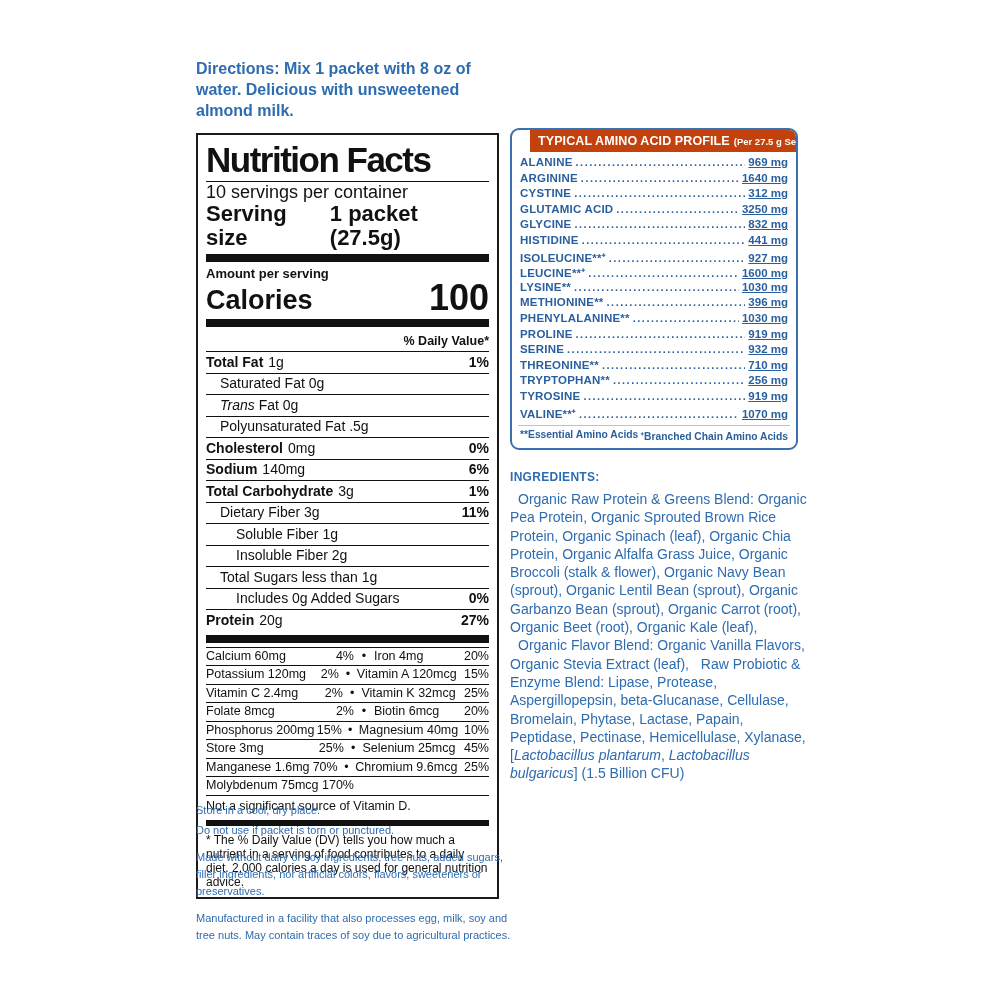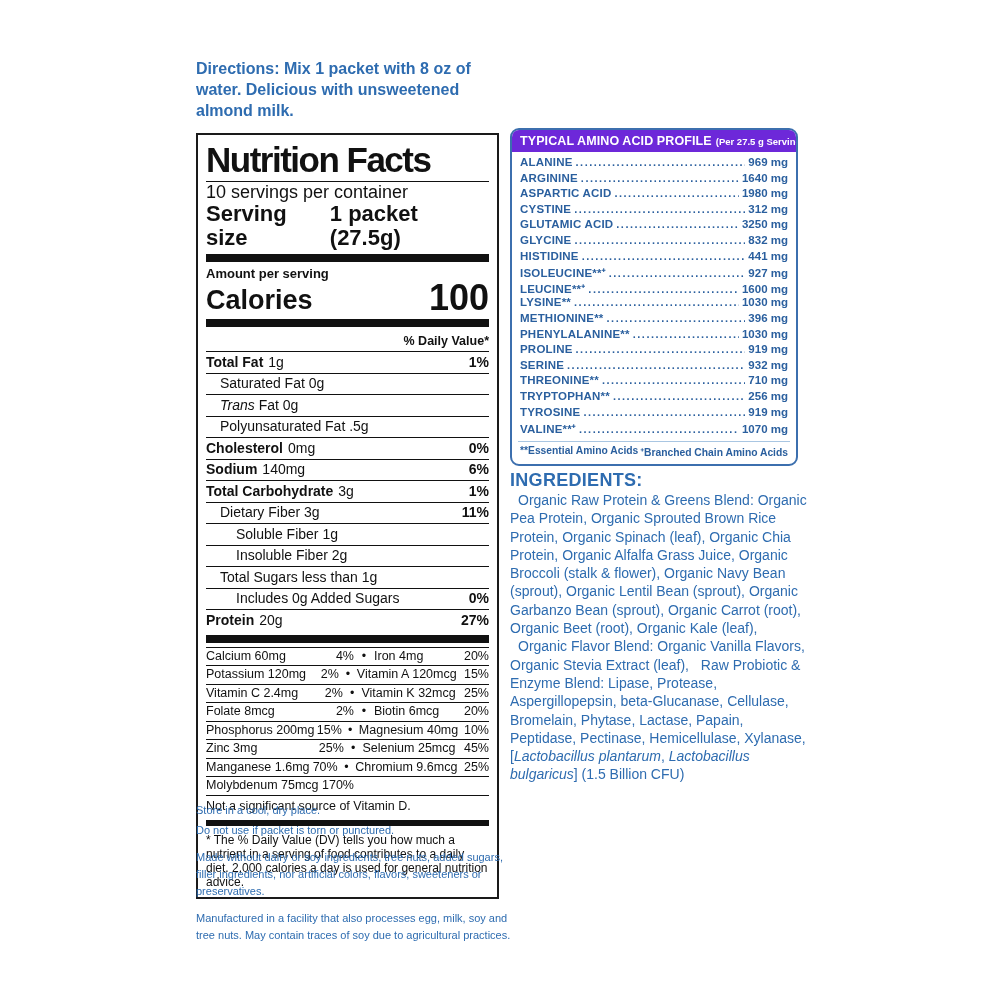--- a/index.html
+++ b/index.html
@@ -37,37 +37,37 @@
   .mrow .mldv{width:32px;text-align:right;white-space:nowrap;}
   .mrow .mbullet{width:20px;text-align:center;}
   .mrow .mright{flex:1;white-space:nowrap;}
   .mrow .mrdv{width:36px;text-align:right;white-space:nowrap;}
   .nf-notsig{border-top:1px solid #111;font-size:12.5px;padding:3px 0 3px 0;}
   .nf-footnote{font-size:12px;line-height:14px;padding-top:3px;}
 
   
   .amino{left:510px;top:128px;width:288px;box-sizing:border-box;border:2px solid #3c6fae;
          border-radius:9px;overflow:hidden;background:#fff;}
-  .amino-header{background:#6d28d9;color:#ffffff;display:flex;align-items:baseline;
-                padding:4px 8px 4px 8px;}
+  .amino-header{background:#c2410c;color:#ffffff;display:flex;align-items:baseline;
+                padding:4px 8px 4px 8px;margin-left:18px;}
   .amino-title{font-size:12.5px;font-weight:bold;letter-spacing:0.1px;white-space:nowrap;}
   .amino-title-suffix{font-size:9.5px;font-weight:bold;margin-left:4px;white-space:nowrap;}
   .amino-list{padding:4px 8px 3px 8px;}
   .arow{display:flex;align-items:baseline;height:15.6px;color:#2a5f9e;font-size:11.5px;font-weight:bold;}
   .arow .aname{white-space:nowrap;letter-spacing:0.2px;}
   .arow .leader{flex:1;overflow:hidden;white-space:nowrap;margin:0 3px;color:#2a5f9e;}
   .arow .leader::after{content:"........................................................................";letter-spacing:1.5px;font-size:11px;}
-  .arow .avalue{white-space:nowrap;}
+  .arow .avalue{white-space:nowrap;text-decoration:underline;}
   .amino-footnote{border-top:1.5px solid #a9c6e2;margin:1px 6px 0 6px;display:flex;
                   justify-content:space-between;color:#2a5f9e;font-size:10.3px;font-weight:bold;
                   padding:3px 2px 5px 2px;}
 
   
   .ingredients{left:510px;top:470px;width:300px;color:#2e6cb0;}
-  .ing-heading{font-size:18px;font-weight:bold;letter-spacing:0.3px;}
+  .ing-heading{font-size:12px;font-weight:bold;letter-spacing:0.3px;margin-bottom:6px;}
   .ing-text{font-size:14px;line-height:18.3px;}
   .ing-text .b{font-weight:normal;margin-left:8px;}
   .ing-text .i{font-style:italic;}
 
   
   .storage{left:196px;top:802px;width:320px;color:#2e6cb0;font-size:11px;line-height:17px;}
   .storage p{margin:0;}
   .storage p.tight{margin-top:3px;}
   .storage p.gap{margin-top:10px;}
 </style>
@@ -177,21 +177,21 @@
         <span class="mrdv">20%</span>
       </div>
       <div class="mrow">
         <span class="mleft">Phosphorus 200mg</span>
         <span class="mldv">15%</span>
         <span class="mbullet">•</span>
         <span class="mright">Magnesium 40mg</span>
         <span class="mrdv">10%</span>
       </div>
       <div class="mrow">
-        <span class="mleft">Zinc 3mg</span>
+        <span class="mleft">Store 3mg</span>
         <span class="mldv">25%</span>
         <span class="mbullet">•</span>
         <span class="mright">Selenium 25mcg</span>
         <span class="mrdv">45%</span>
       </div>
       <div class="mrow">
         <span class="mleft">Manganese 1.6mg</span>
         <span class="mldv">70%</span>
         <span class="mbullet">•</span>
         <span class="mright">Chromium 9.6mcg</span>
@@ -220,25 +220,20 @@
         <span class="aname">ALANINE</span>
         <span class="leader"></span>
         <span class="avalue">969 mg</span>
       </div>
       <div class="arow">
         <span class="aname">ARGININE</span>
         <span class="leader"></span>
         <span class="avalue">1640 mg</span>
       </div>
       <div class="arow">
-        <span class="aname">ASPARTIC ACID</span>
-        <span class="leader"></span>
-        <span class="avalue">1980 mg</span>
-      </div>
-      <div class="arow">
         <span class="aname">CYSTINE</span>
         <span class="leader"></span>
         <span class="avalue">312 mg</span>
       </div>
       <div class="arow">
         <span class="aname">GLUTAMIC ACID</span>
         <span class="leader"></span>
         <span class="avalue">3250 mg</span>
       </div>
       <div class="arow">

